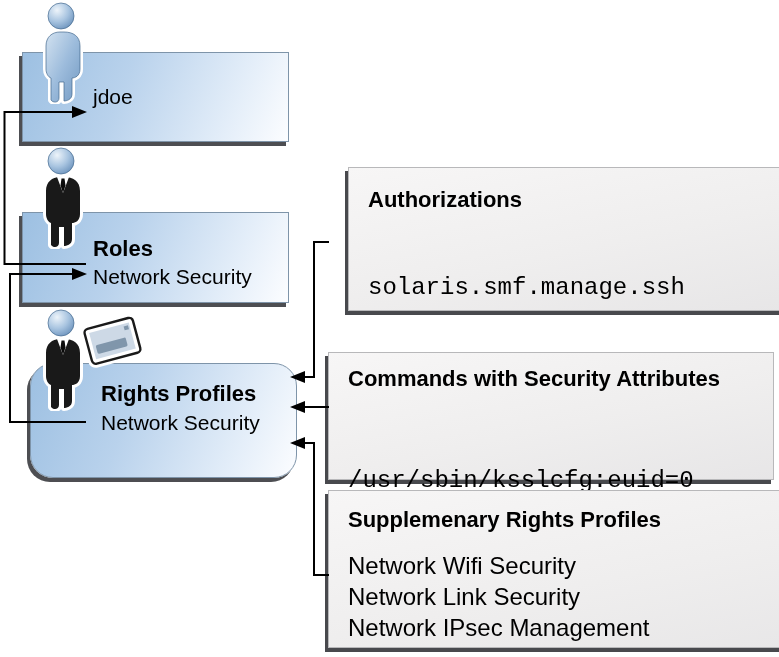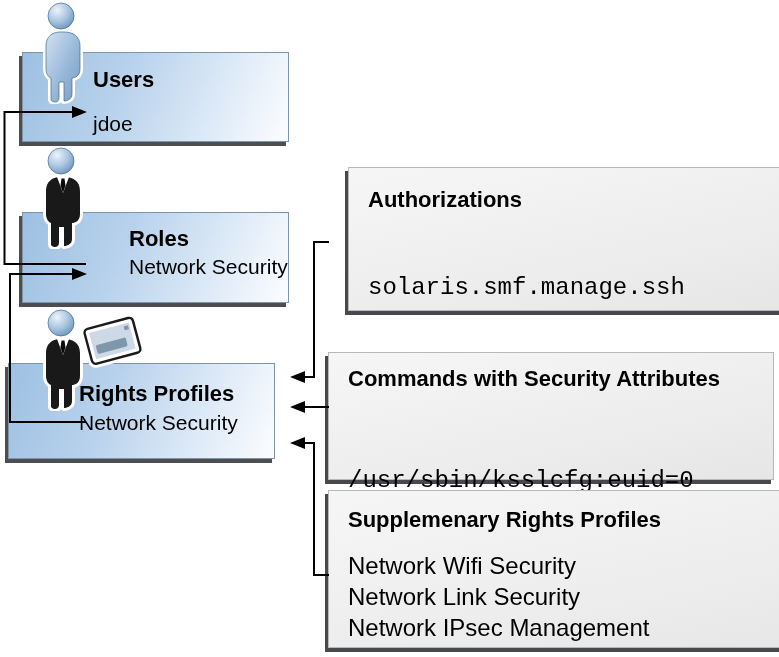--- a/index.html
+++ b/index.html
@@ -25,23 +25,23 @@
   .box-item{font-size:21px;line-height:26px;}
   .bluebox .inner{padding-left:70px;}
   .mono-list{margin-top:6px;font-family:"Liberation Mono","DejaVu Sans Mono",monospace;
              font-size:24px;line-height:27.5px;white-space:pre;}
   .sans-list{margin-top:17px;font-size:24px;line-height:31px;}
   
   #users-box{left:22px;top:52px;width:267px;height:90px;}
   #users-box .inner{padding-top:13px;}
   #users-box .box-item{margin-top:18px;}
   #roles-box{left:22px;top:212px;width:267px;height:91px;}
-  #roles-box .inner{padding-top:12px;margin-left:36px;}
+  #roles-box .inner{padding-top:22px;}
   #roles-box .box-item{margin-top:2px;}
-  #rights-box{left:8px;top:363px;width:267px;height:96px;}
+  #rights-box{left:30px;top:363px;width:267px;height:115px;border-radius:23px;}
   #rights-box .inner{padding-top:16px;}
   #rights-box .box-item{margin-top:3px;}
   #auth-box{left:348px;top:167px;width:446px;height:144px;padding-top:18px;}
   #commands-box{left:328px;top:345px;width:446px;height:128px;padding-top:12px;margin-top:7px;}
   #commands-box .mono-list{margin-top:20px;}
   #supp-box{left:328px;top:490px;width:524px;height:158px;padding-top:15px;}
   
   svg.overlay{position:absolute;left:0;top:0;z-index:5;pointer-events:none;}
   svg.icon{position:absolute;z-index:6;}
   #users-person{left:34px;top:2px;width:56px;height:102px;}
@@ -65,21 +65,20 @@
         <stop offset="0" stop-color="#d3e2f0"></stop>
         <stop offset="0.5" stop-color="#9dbcdc"></stop>
         <stop offset="1" stop-color="#7299c2"></stop>
       </linearGradient>
       <path id="personBody" d="M12 44 C12 35 18 30 26 30 L30 30 C39 30 46 34 46 44 L46 67 C46 74 41 76 38 76 L38 92 C38 98 32 99 30 99 L30 80 L25 80 L25 96 C25 101 19 101 17 98 L17 76 C14 75 12 71 12 67 Z"></path>
     </defs>
   </svg>
 
   <div class="bluebox" id="users-box">
     <div class="inner">
-      <div class="box-title">Users</div>
       <div class="box-item">jdoe</div>
     </div>
   </div>
 
   <div class="bluebox" id="roles-box">
     <div class="inner">
       <div class="box-title">Roles</div>
       <div class="box-item">Network Security</div>
     </div>
   </div>

